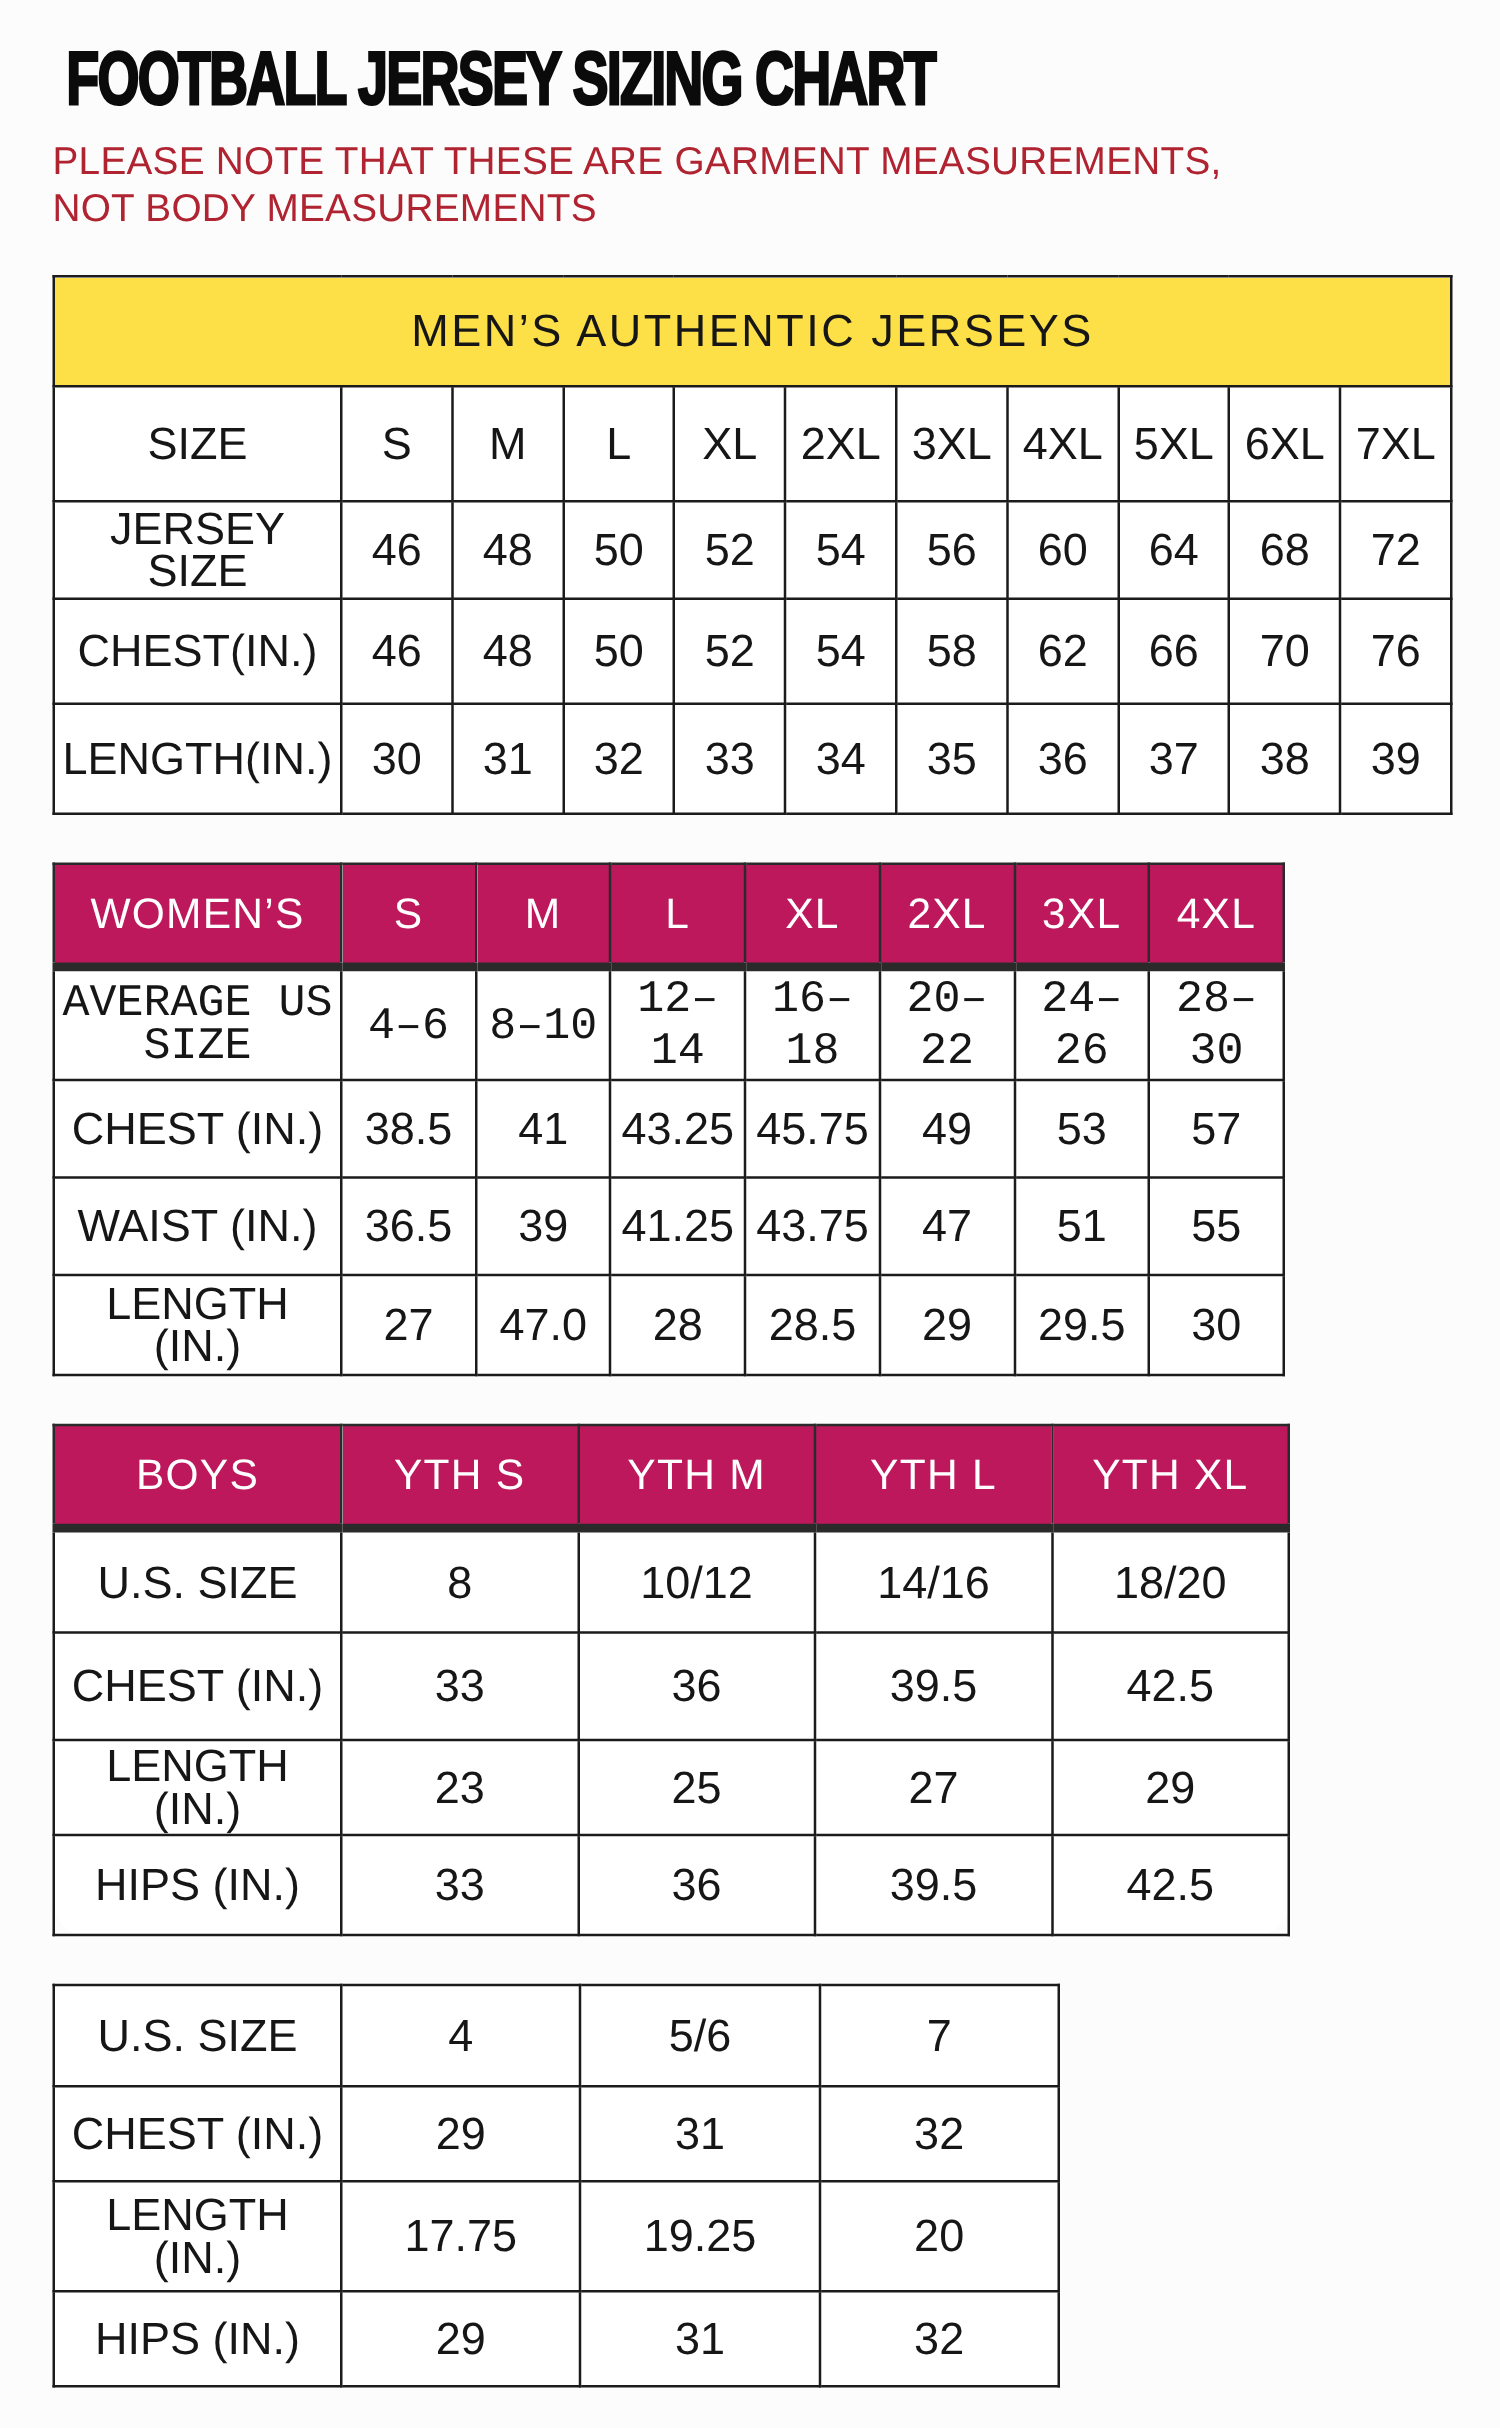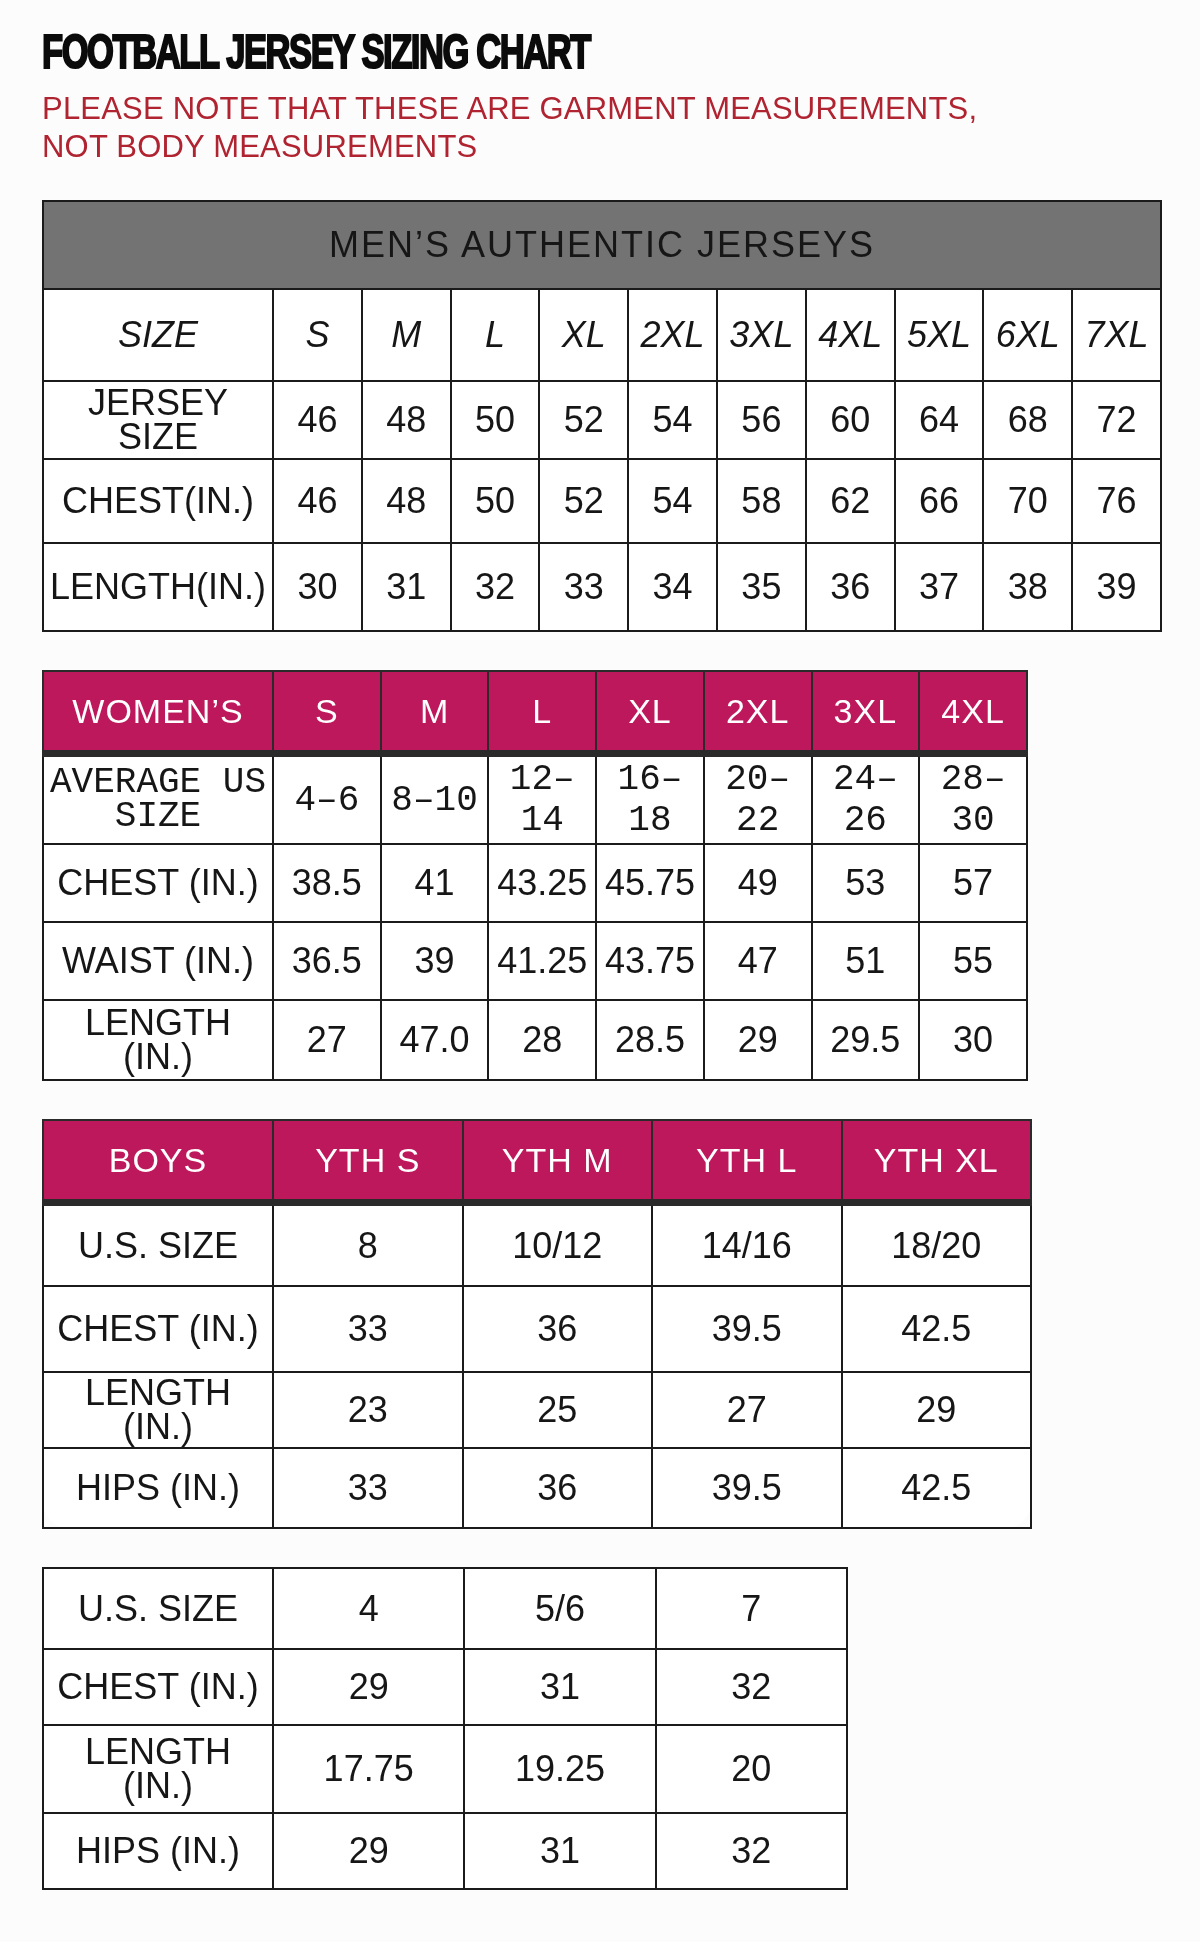--- a/index.html
+++ b/index.html
@@ -7,22 +7,22 @@
     width:1200px;height:1942px;
     background:#fcfcfc;
     font-family:"Liberation Sans", sans-serif;
     color:#161616;
     overflow:hidden;
   }
   .content{padding:16px 0 0 42px;}
 
   
   .title{
-    margin:0;height:72px;line-height:72px;
-    font-size:48px;font-weight:bold;color:#0b0b0b;
+    margin:11px;height:72px;line-height:72px;
+    font-size:60px;font-weight:bold;color:#0b0b0b;
     white-space:nowrap;
   }
   .title .squeeze{
     display:inline-block;transform:scaleX(0.72);transform-origin:left center;
     letter-spacing:-2px;-webkit-text-stroke:2.2px #0b0b0b;
   }
 
   
   .note{
     margin-top:2px;max-width:940px;
@@ -42,25 +42,25 @@
     overflow:hidden;
   }
   td.lbl{font-size:30px;line-height:34px;padding:0 4px;}
 
   .mens{width:1120px;margin-top:34px;}
   .womens{width:986px;margin-top:38px;}
   .boys{width:990px;margin-top:38px;border-radius:29px;}
   .preschool{width:806px;margin-top:38px;}
 
   .banner-row td{
-    height:84px;background:#737373;color:#ffffff;
+    height:84px;background:#fde047;color:#ffffff;
     font-size:42px;letter-spacing:2px;
     border:2px solid #3a3a3a;
   }
-  .size-row td{height:88px;font-size:37px;border-bottom:3px solid #1b1b1b;font-style:italic;}
+  .size-row td{height:88px;font-size:37px;border-bottom:3px solid #1b1b1b;}
 
   tr.ghead td{
     height:76px;background:#be185d;color:#ffffff;
     font-size:34px;letter-spacing:1px;
     border-bottom:7px solid #a3a3a3;border-color:#2a2a2a;
   }
 
   .mens tr.r0 td{height:74px;}
   .mens tr.r1 td{height:80px;}
   .mens tr.r2 td{height:84px;}

